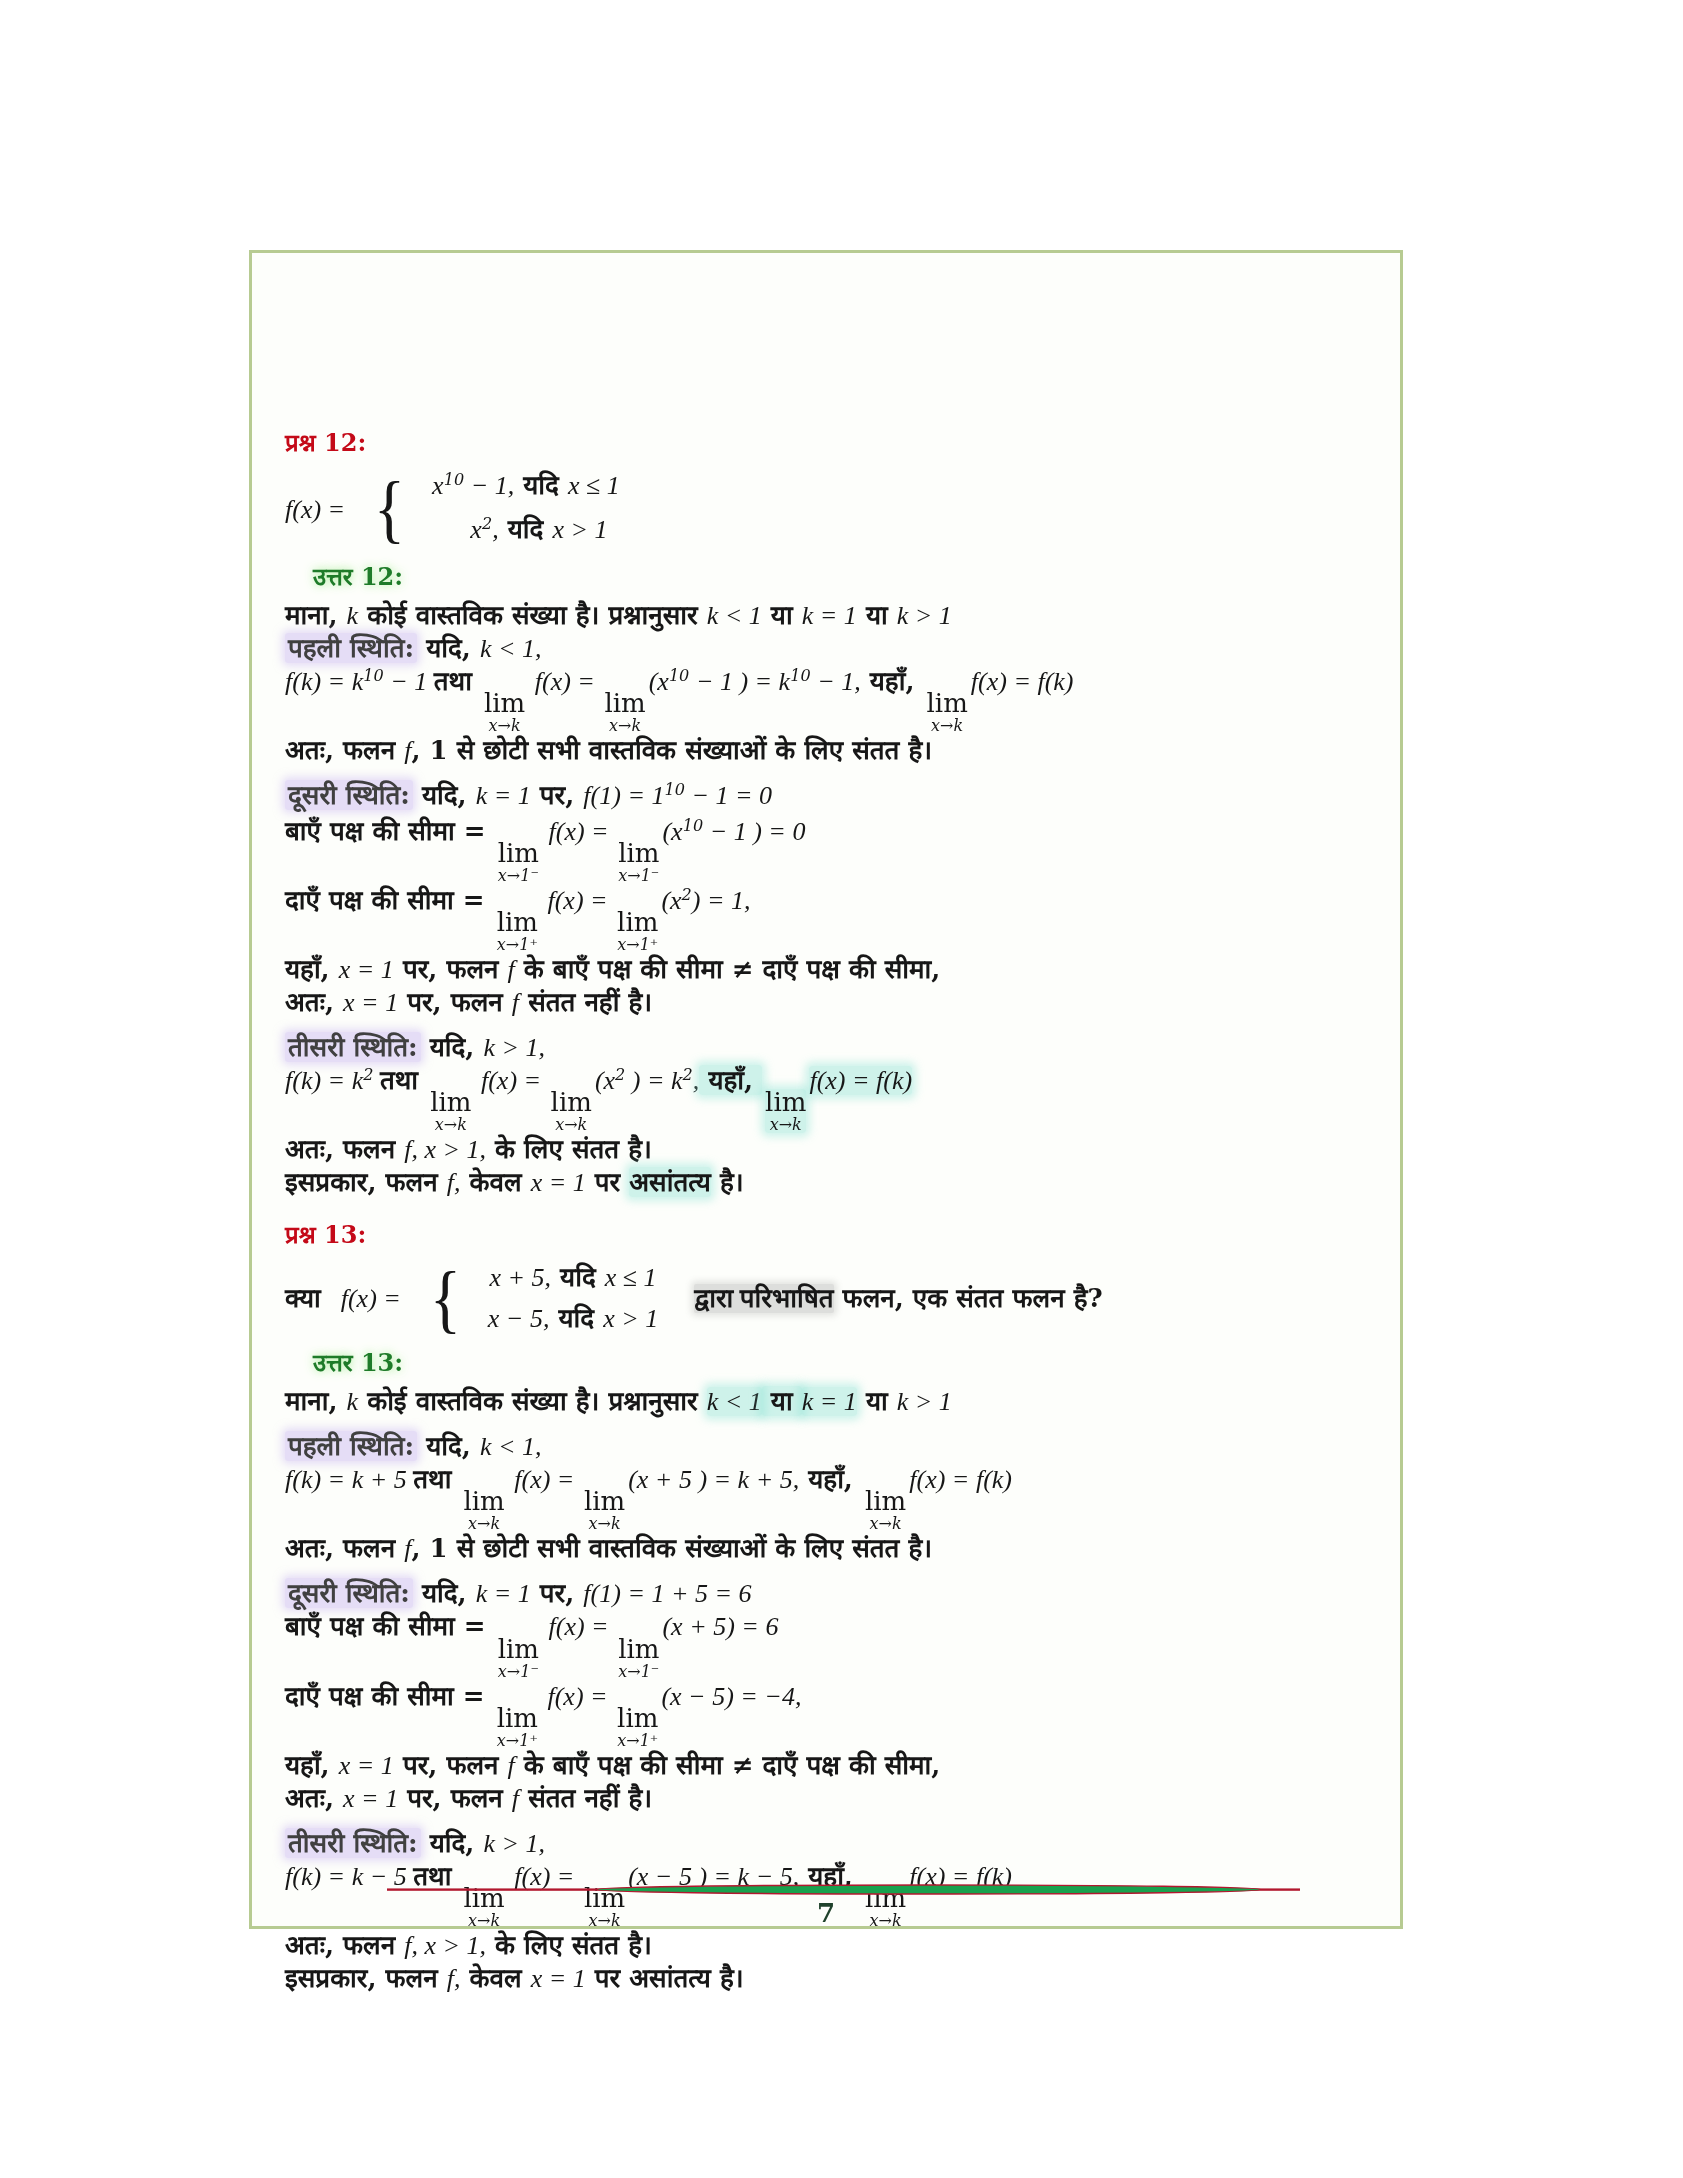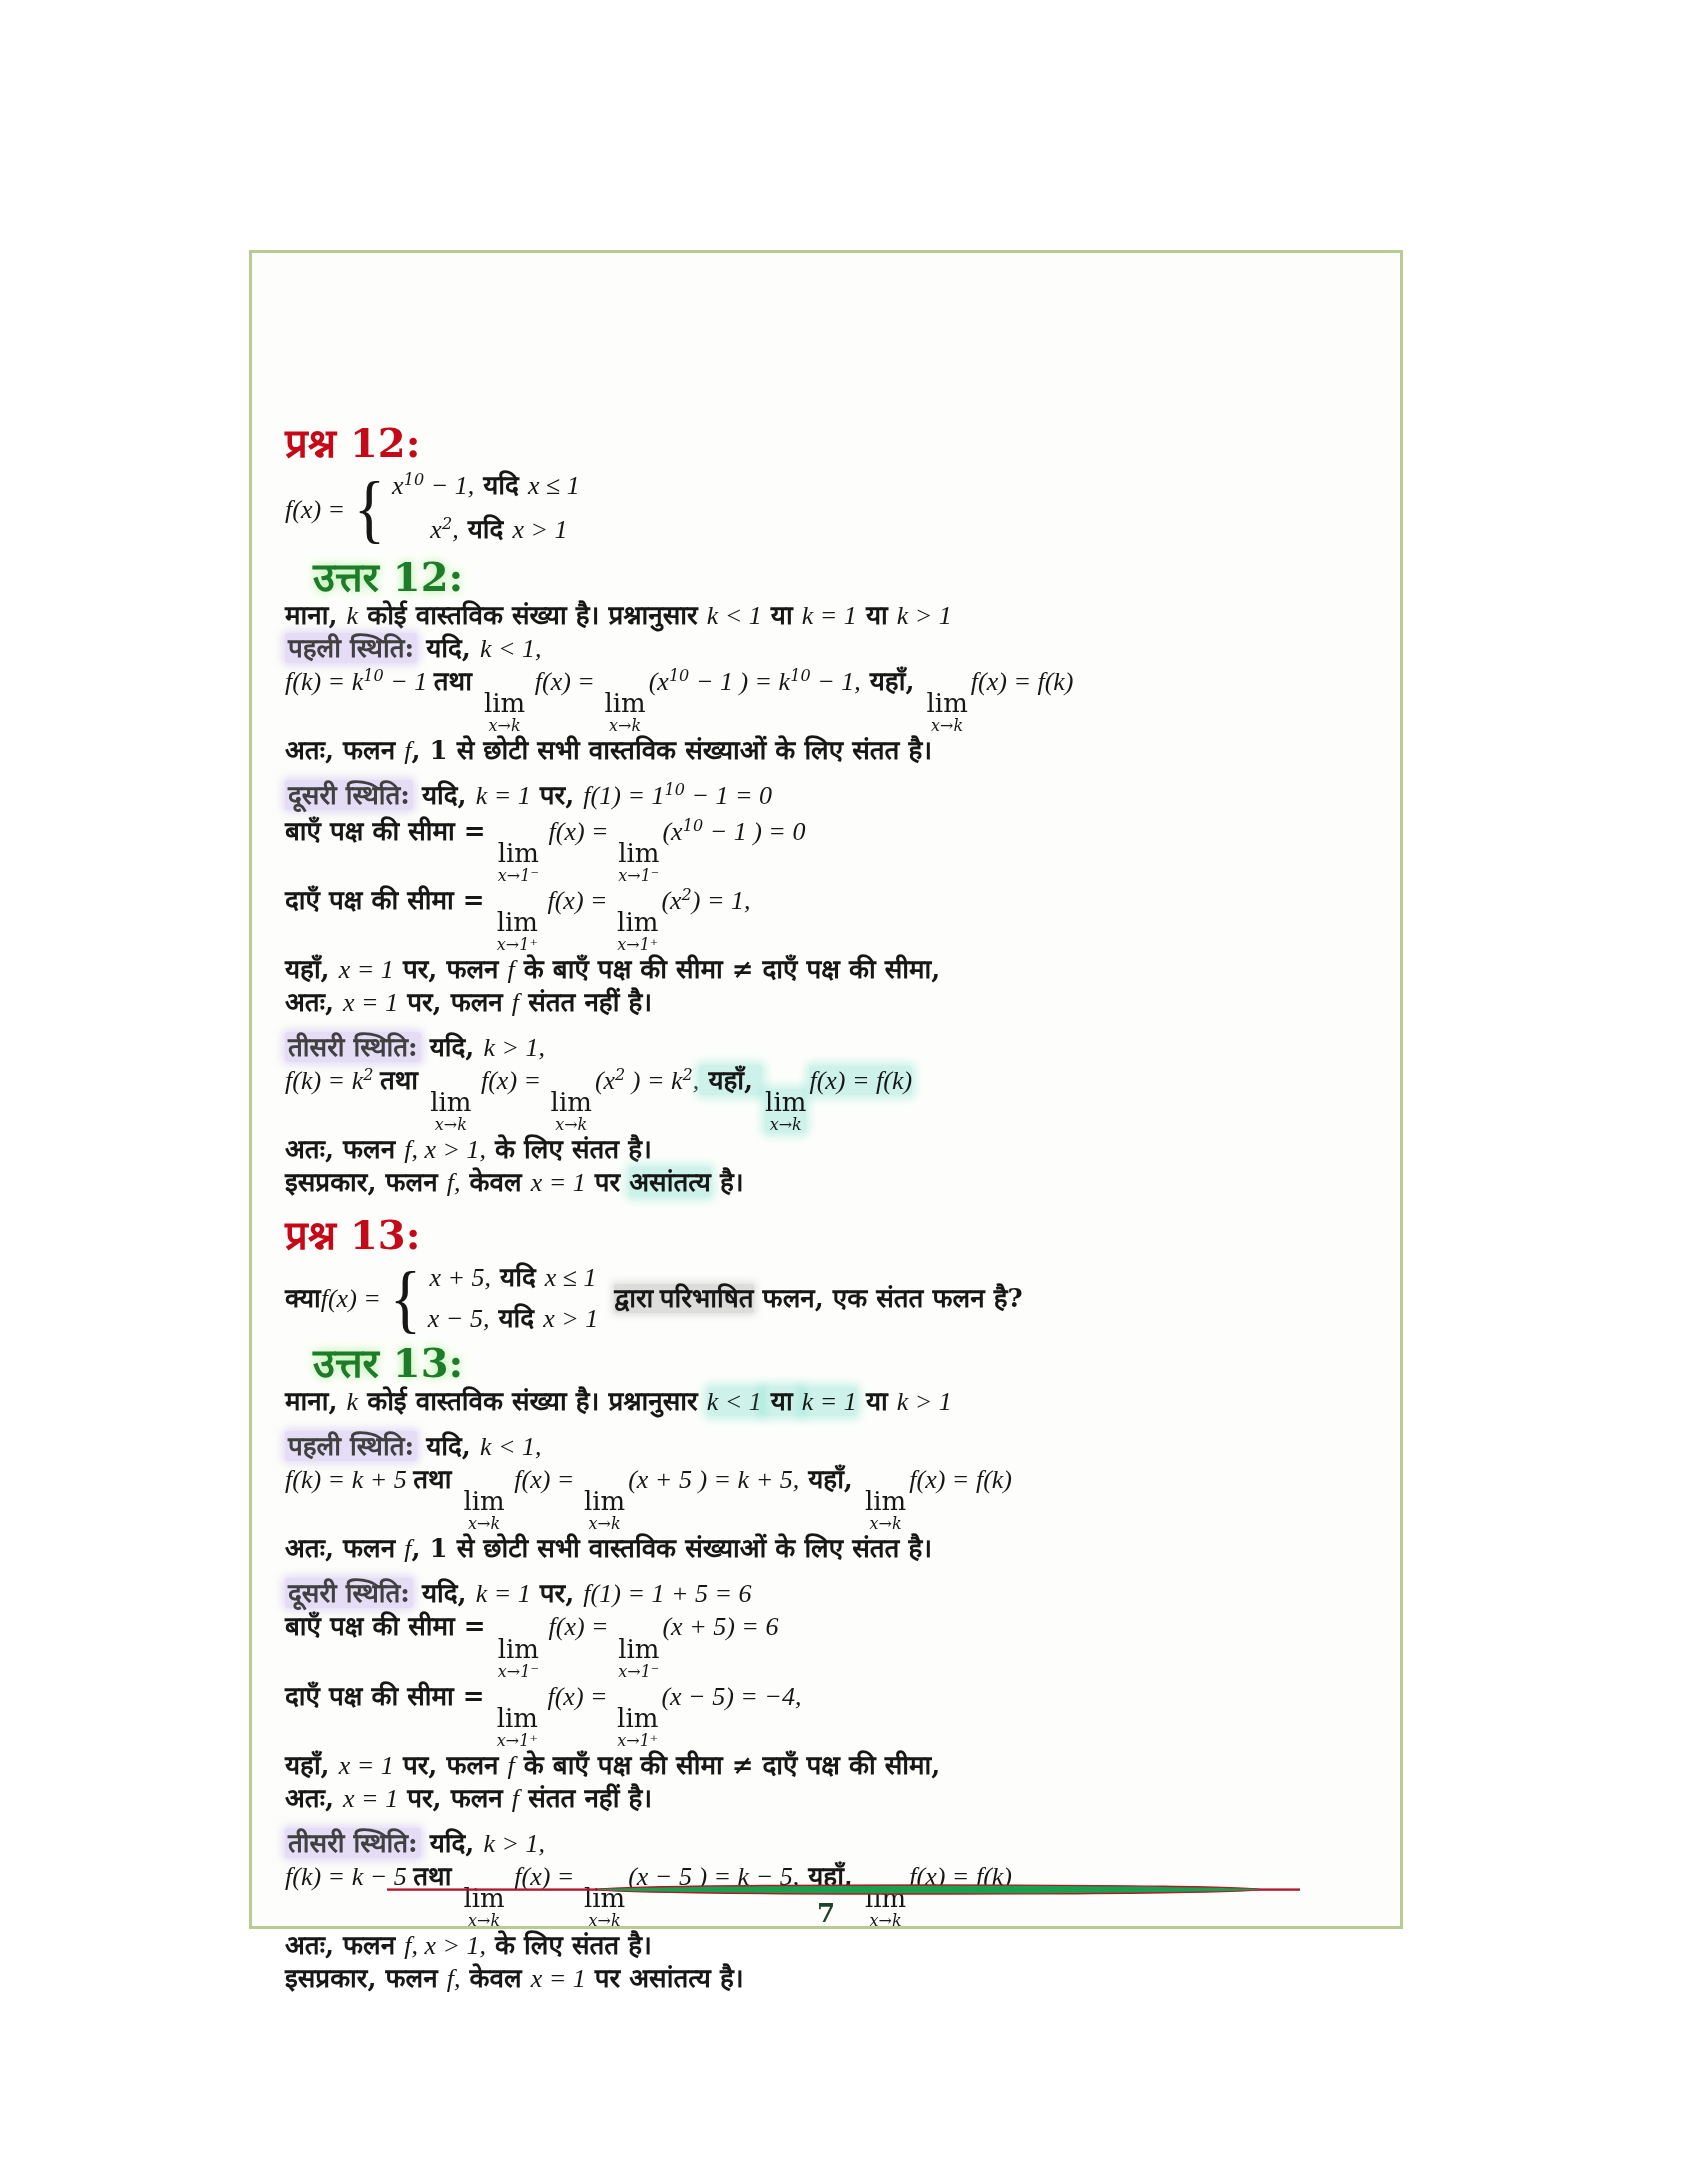--- a/index.html
+++ b/index.html
@@ -9,24 +9,24 @@
     -webkit-font-smoothing:antialiased;
   }
   .page-frame{
     position:absolute;left:249px;top:250px;width:1154px;height:1679px;
     box-sizing:border-box;border:3px solid #b7cb92;background:#fdfefb;
   }
   .doc-content{
     position:absolute;left:33px;top:166px;width:1087px;
     color:#171717;
   }
-  .heading{font-weight:bold;font-size:40px;line-height:36px;margin:6px 0 4px;}
+  .heading{font-weight:bold;font-size:24px;line-height:36px;margin:6px 0 4px;}
   .heading.q{color:#c40a18;}
   .heading.a{color:#1e7b29;margin-left:28px;text-shadow:0 0 10px rgba(150,235,130,.85);}
-  .line{font-size:26px;line-height:33px;margin:0;}
+  .line{font-size:26px;line-height:33px;margin:0;gap:20px;}
   .txt{font-weight:bold;}
   .m{font-style:italic;font-weight:normal;font-family:"Liberation Serif","DejaVu Serif",serif;}
   .sup{font-style:italic;font-size:0.62em;position:relative;top:-0.55em;letter-spacing:0;}
   .lbl{
     color:#404040;font-weight:bold;
     background:rgba(206,188,242,.5);border-radius:3px;padding:0 3px;
     box-shadow:0 0 9px 3px rgba(206,188,242,.5);
   }
   .lim{display:inline-flex;flex-direction:column;align-items:center;vertical-align:-0.85em;line-height:1;margin:0 3px;}
   .lim-t{font-size:26px;font-weight:normal;}

